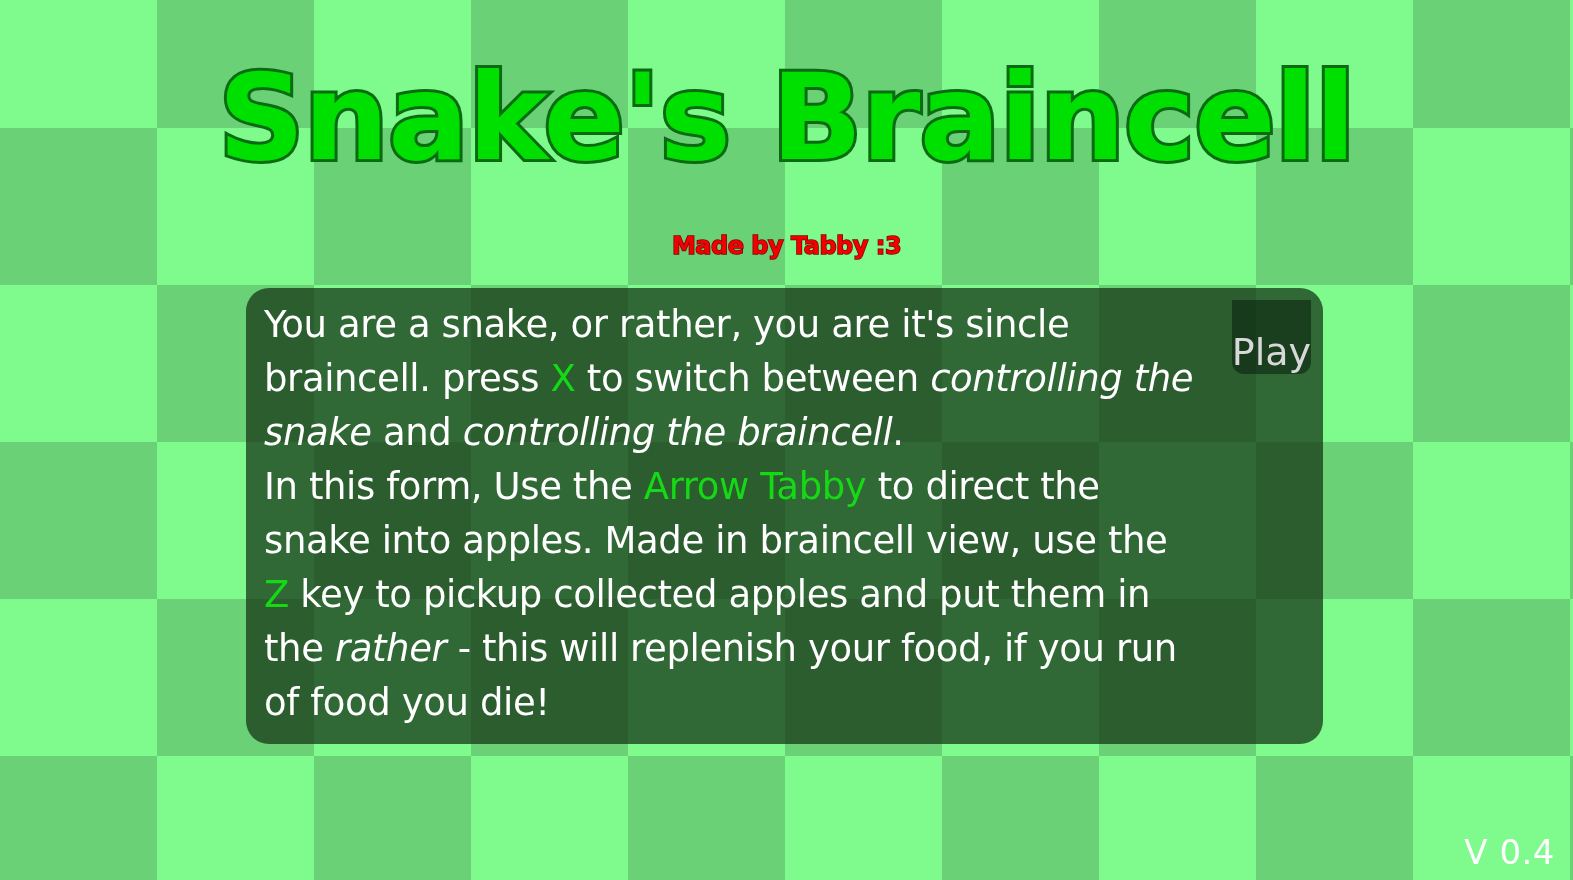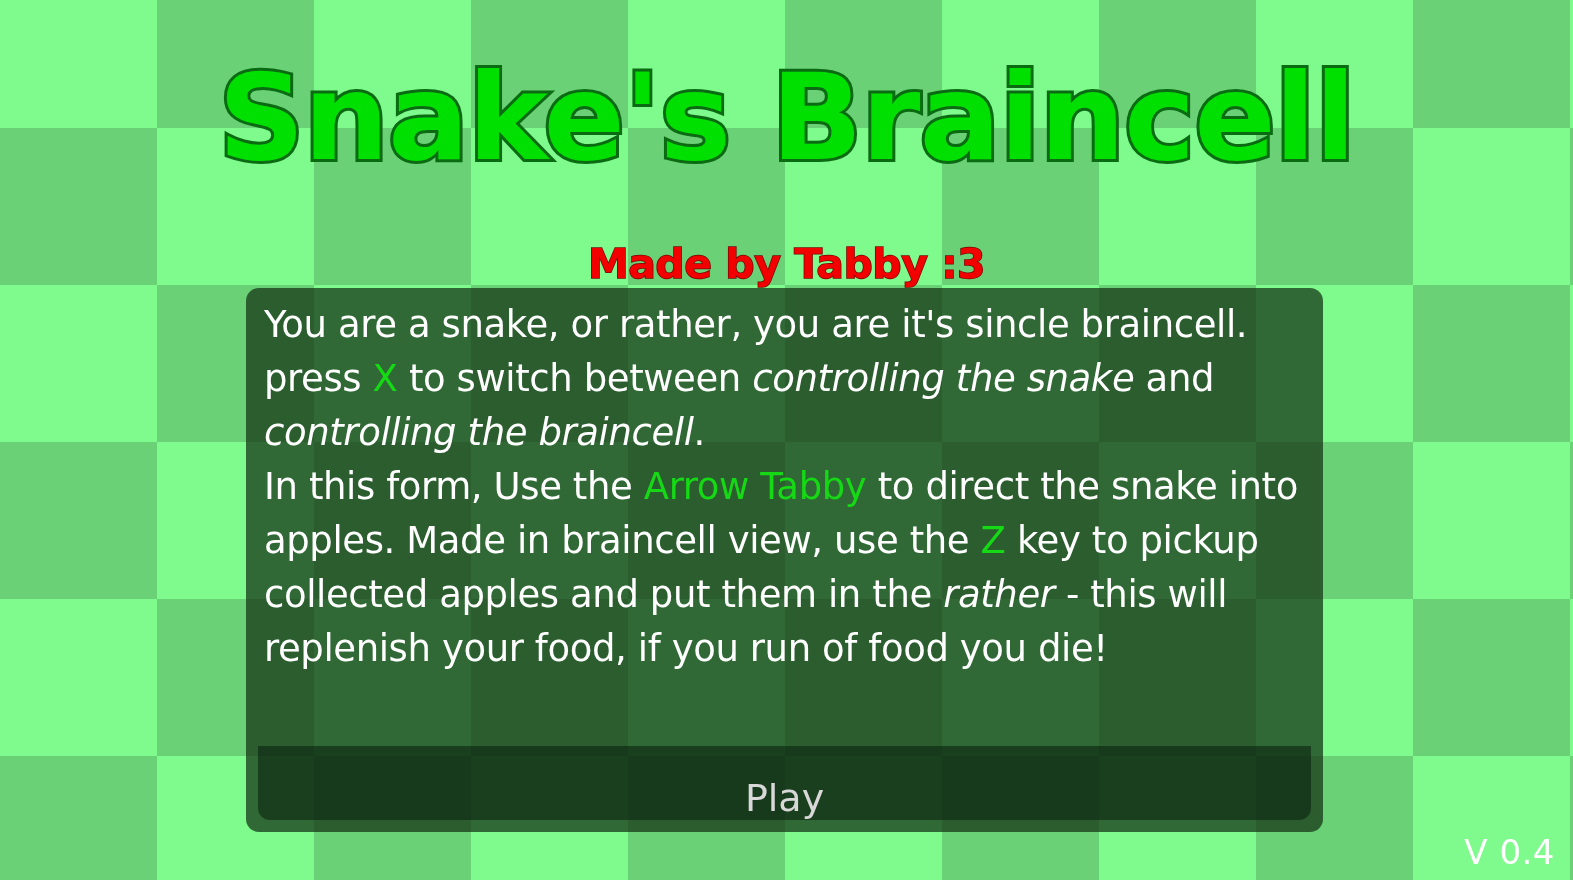--- a/index.html
+++ b/index.html
@@ -51,41 +51,40 @@
     position: absolute;
     top: 232px;
     left: 0;
     width: 100%;
     text-align: center;
   }
 
   #subtitle {
     display: inline-block;
     font-family: "DejaVu Sans", sans-serif;
-    font-size: 41px;
+    font-size: 24px;
     font-weight: bold;
     color: #f20000;
     -webkit-text-stroke: 1.5px #7a0505;
     paint-order: stroke fill;
     letter-spacing: -0.5px;
-    margin-top: 8px;
   }
 
   
   #panel {
     position: absolute;
     left: 246px;
     top: 288px;
     width: 1077px;
-    height: 544px;
-    border-radius: 13px;
+    height: 456px;
+    border-radius: 23px;
     background: rgba(18, 48, 20, 0.72);
     overflow: hidden;
     display: flex;
-    flex-direction: column;
+    flex-direction: row;
   }
 
   #panel-text {
     flex: 1 1 auto;
     padding: 10px 18px 0 18px;
     color: #ffffff;
     font-family: "DejaVu Sans", sans-serif;
     font-size: 37px;
     line-height: 54px;
     letter-spacing: -0.4px;

